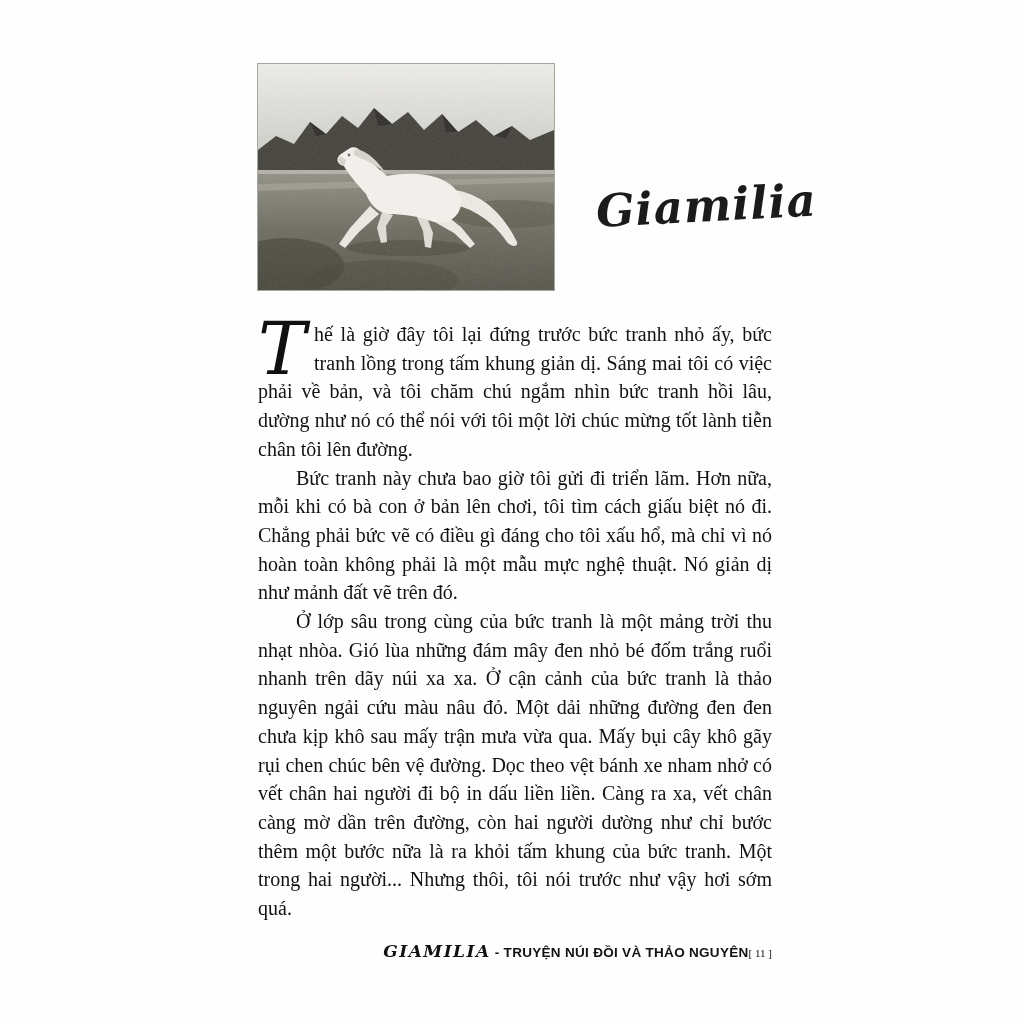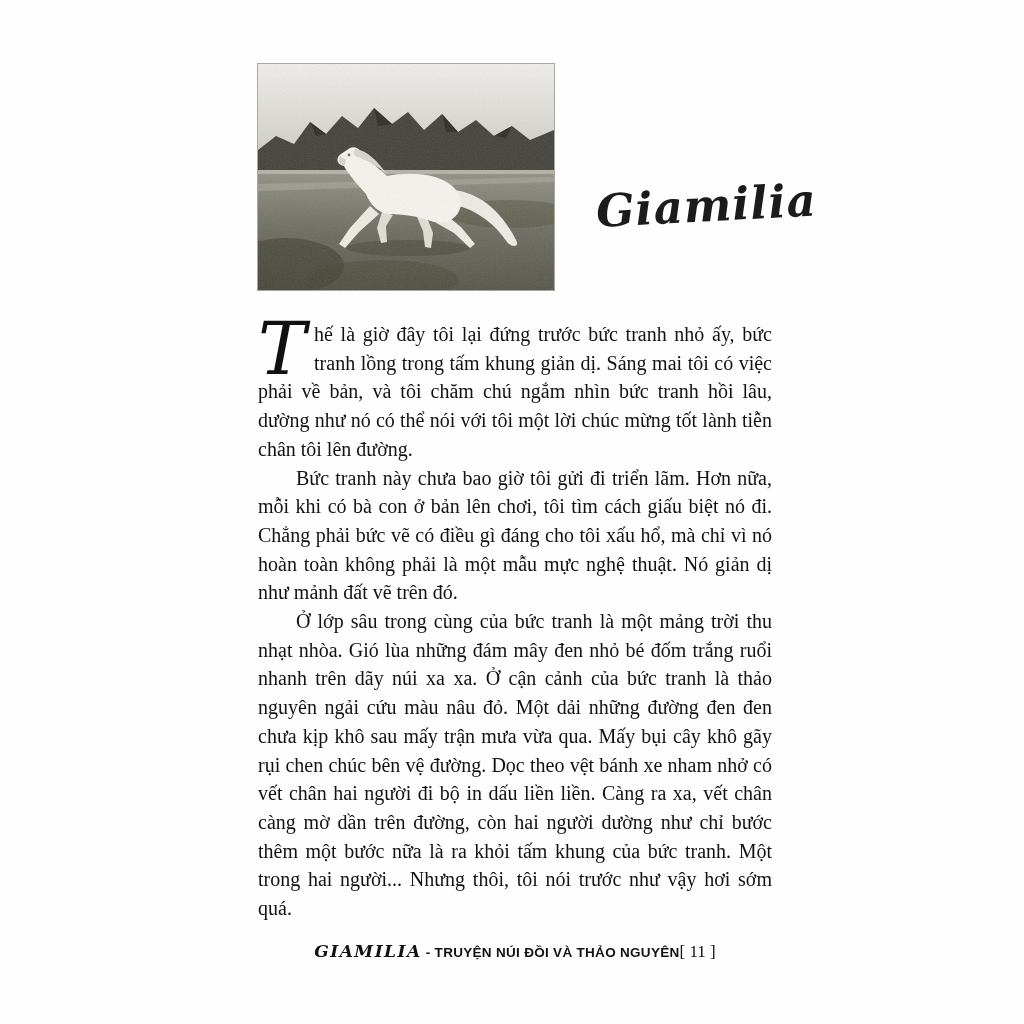--- a/index.html
+++ b/index.html
@@ -54,42 +54,42 @@
     font-size:72px;
     line-height:50px;
     padding:4px 8px 0 0;
     color:#101010;
   }
   .footer {
     position:absolute;
     left:258px; top:941px;
     width:514px;
     display:flex;
-    justify-content:center;
+    justify-content:flex-end;
     align-items:baseline;
   }
   .footer-left { white-space:nowrap; }
   .footer-brand {
     font-family:"DejaVu Serif", serif;
     font-style:italic;
     font-weight:bold;
     font-size:17px;
     letter-spacing:1.5px;
     color:#111;
   }
   .footer-subtitle {
     font-family:"Liberation Sans", sans-serif;
     font-weight:bold;
     font-size:13.5px;
     letter-spacing:0.3px;
     color:#111;
   }
   .page-number {
     font-family:"Liberation Serif", serif;
-    font-size:17px;
+    font-size:11px;
     color:#111;
   }
 </style>
 </head>
 <body>
 
 <div class="page">
 
   <div class="photo-frame" title="white-horse-running-across-steppe-with-mountains">
     <svg viewBox="0 0 296 226" width="296" height="226" preserveAspectRatio="none">

